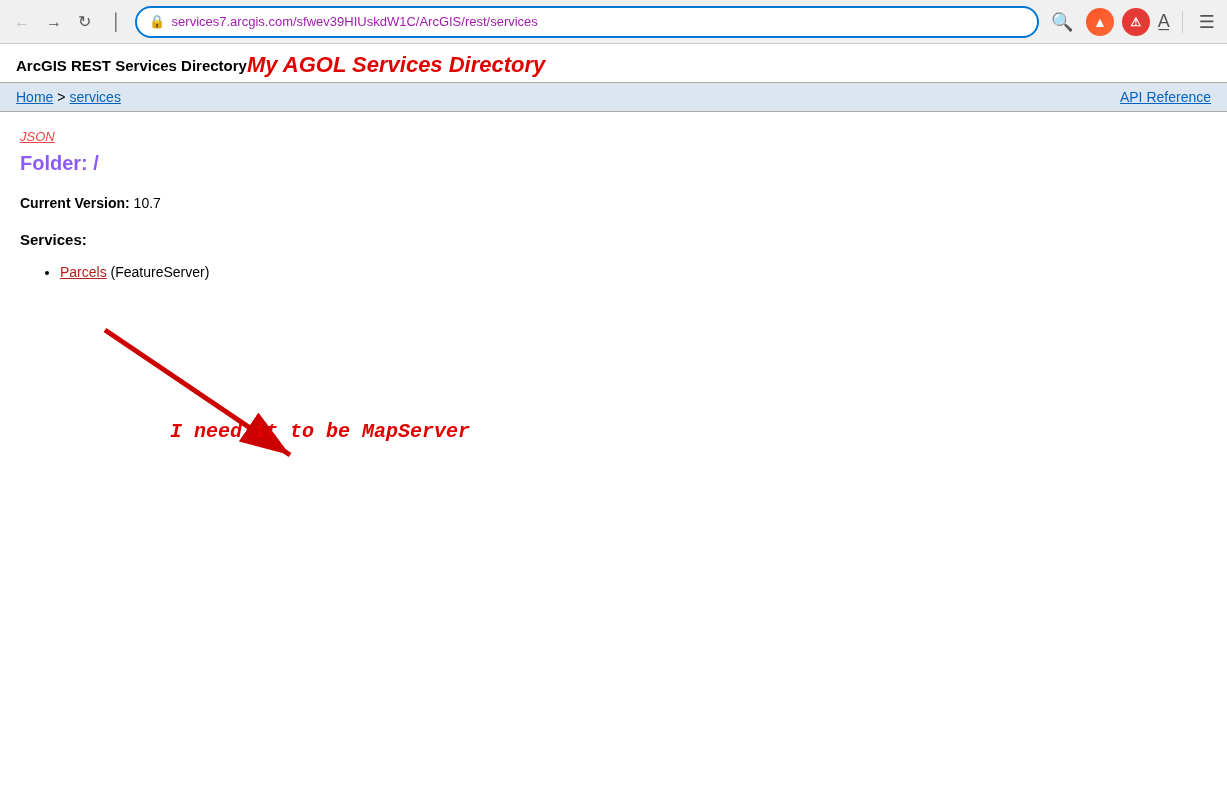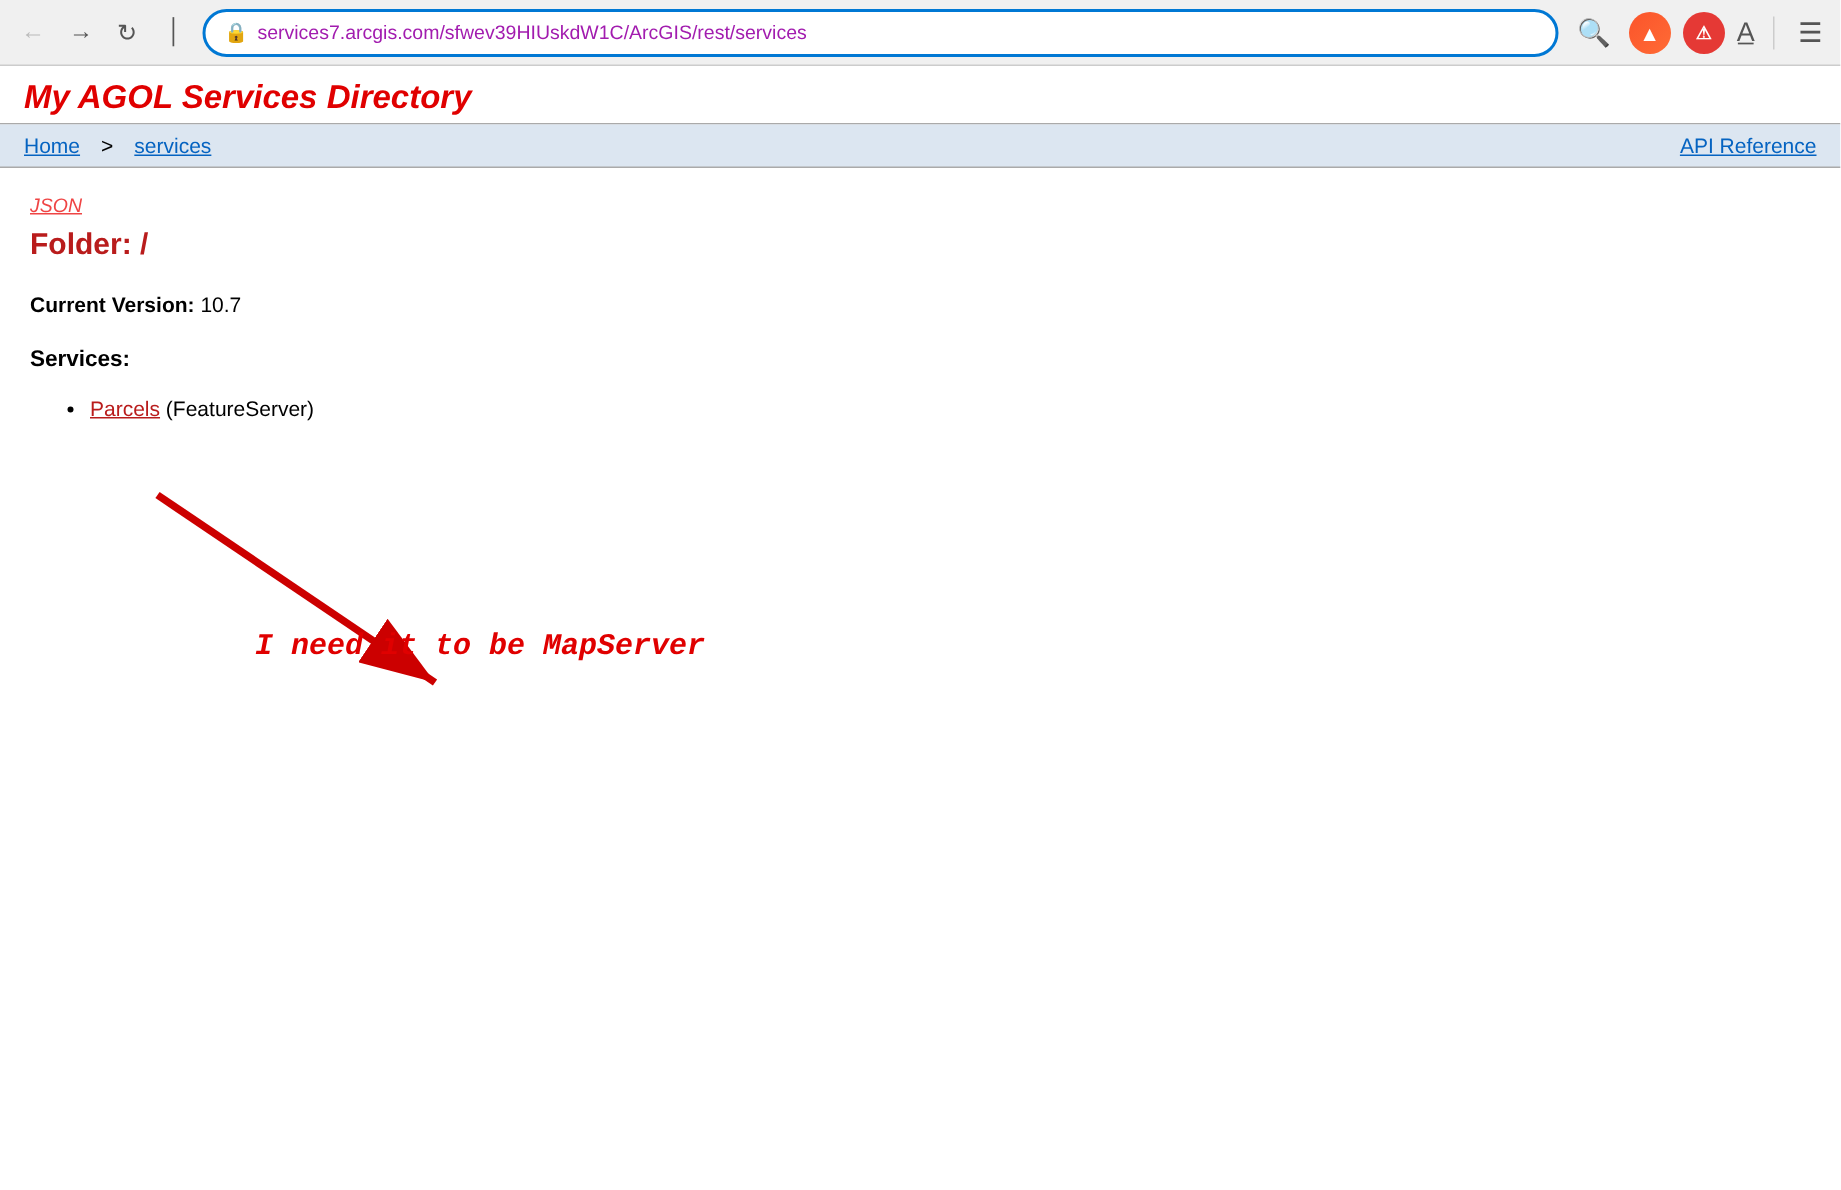--- a/index.html
+++ b/index.html
@@ -108,21 +108,21 @@
       background: #dce6f1;
       border-bottom: 1px solid #aaa;
       padding: 6px 16px;
       display: flex;
       justify-content: space-between;
       align-items: center;
     }
     .breadcrumb-area {
       display: flex;
       align-items: center;
-      gap: 14px;
+      gap: 4px;
       font-size: 14px;
     }
     .breadcrumb-link {
       color: #0563c1;
       text-decoration: underline;
       cursor: pointer;
     }
     .breadcrumb-sep { color: #000; }
     .api-ref-link {
       color: #0563c1;
@@ -142,21 +142,21 @@
       font-size: 13px;
       display: inline-block;
       margin-bottom: 8px;
       font-style: italic;
     }
 
     .folder-heading {
       font-size: 20px;
       font-weight: bold;
       margin-bottom: 20px;
-      color: #b91c1c;
+      color: #8b5cf6;
     }
 
     .version-line {
       margin-bottom: 20px;
       font-size: 14px;
     }
     .version-label { font-weight: bold; margin-top: 48px; }
     .version-value { font-weight: normal; }
 
     .services-heading {
@@ -252,20 +252,21 @@
     <button class="browser-icon-btn">🔍</button>
     <span class="brave-icon">▲</span>
     <span class="notif-icon">⚠</span>
     <span class="translate-icon">A̲</span>
     <div class="divider-v"></div>
     <button class="browser-icon-btn">☰</button>
   </div>
 </div>
 
 <div class="header-top-row">
+  <span class="header-top-left">ArcGIS REST Services Directory</span>
   <span class="title-annotation">My AGOL Services Directory</span>
 </div>
 
 <div class="page-header-strip">
   <div class="breadcrumb-area">
     <a class="breadcrumb-link">Home</a>
     <span class="breadcrumb-sep">&gt;</span>
     <a class="breadcrumb-link">services</a>
   </div>
   <a class="api-ref-link">API Reference</a>

